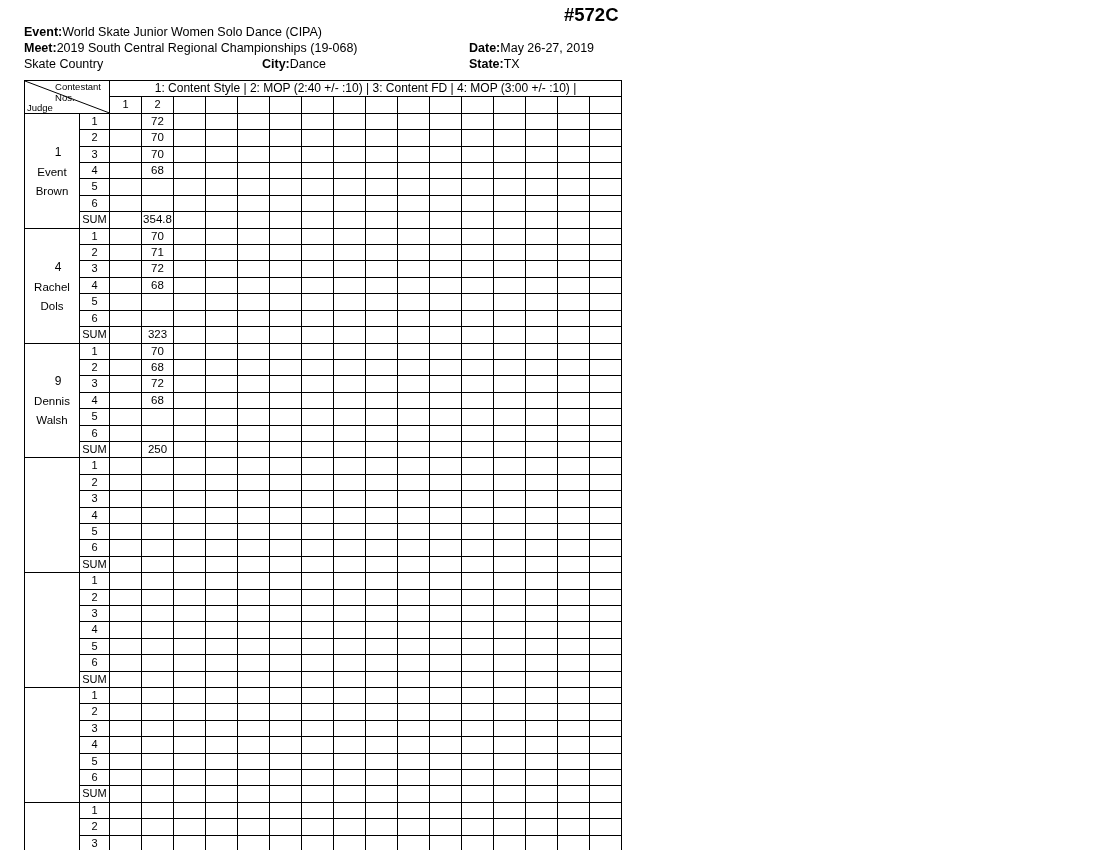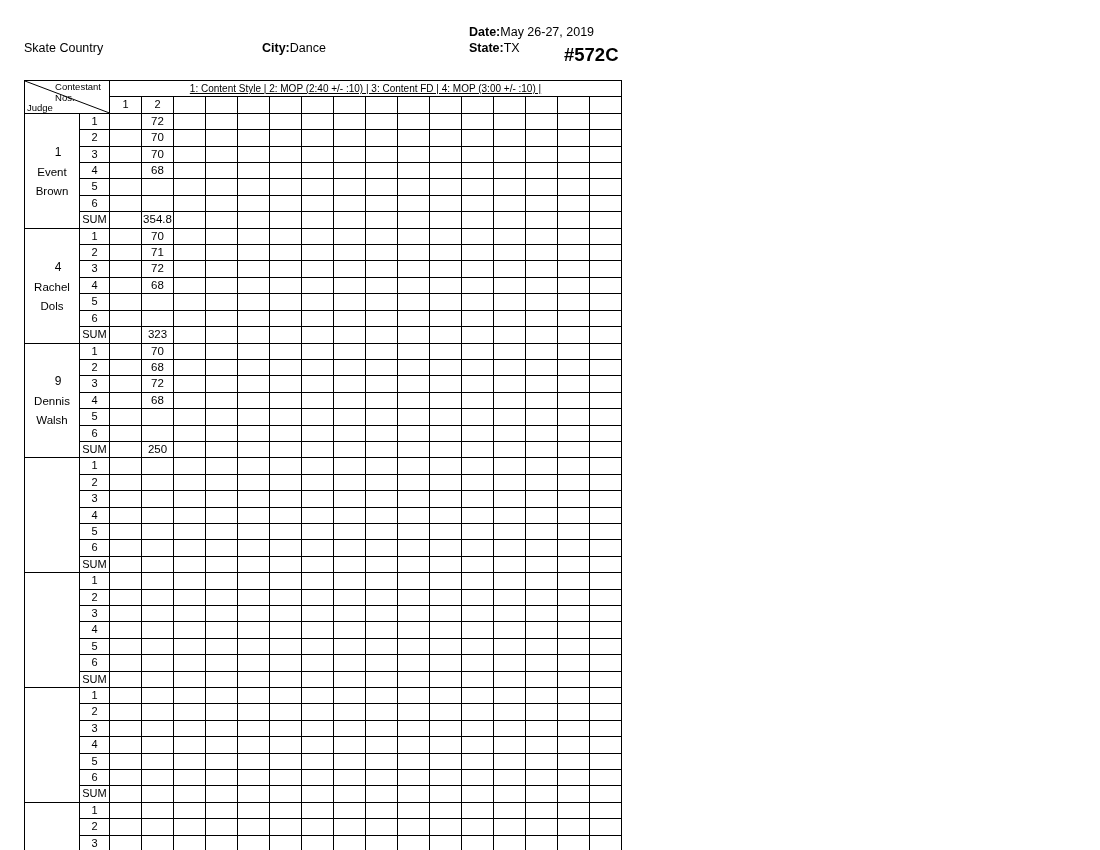--- a/index.html
+++ b/index.html
@@ -44,21 +44,20 @@
     letter-spacing: 0.2px;
     white-space: nowrap;
   }
   .doc-code {
     position: absolute;
     left: 540px;
     top: 0;
     font-size: 18.5px;
     font-weight: bold;
     white-space: nowrap;
-    margin-top: 40px;
   }
 
   .meta {
     position: absolute;
     left: 24px;
     top: 25px;
     width: 1040px;
     font-size: 12.5px;
   }
   .meta-line {
@@ -129,26 +128,25 @@
   .corner-bot {
     position: absolute;
     left: 2px;
     bottom: 0px;
     font-size: 9.5px;
     line-height: 11px;
     text-align: left;
   }
   td.legend {
     text-align: left;
-    font-size: 10px;
+    font-size: 12px;
     padding-left: 3px;
     height: 14px;
     line-height: 14px;
     white-space: nowrap;
-    text-decoration: underline;
   }
   td.colnum {
     height: 15px;
     line-height: 15px;
     font-size: 11px;
   }
 
   
   td.judge-cell {
     vertical-align: top;
@@ -192,20 +190,24 @@
 
 <div class="page">
 
   <div class="header">
     <div class="title-row">
       <span class="doc-code">#572C</span>
     </div>
 
     <div class="meta">
       <div class="meta-line">
+        <span class="m-left"><span class="meta-label">Event:</span><span class="meta-val">World Skate Junior Women Solo Dance  (CIPA)</span></span>
+      </div>
+      <div class="meta-line">
+        <span class="m-left"><span class="meta-label">Meet:</span><span class="meta-val">2019 South Central  Regional Championships  (19-068)</span></span>
         <span class="m-right"><span class="meta-label">Date:</span><span class="meta-val">May 26-27, 2019</span></span>
       </div>
       <div class="meta-line">
         <span class="m-left">Skate Country</span>
         <span class="m-mid"><span class="meta-label">City:</span><span class="meta-val">Dance</span></span>
         <span class="m-right"><span class="meta-label">State:</span><span class="meta-val">TX</span></span>
       </div>
     </div>
   </div>
 

